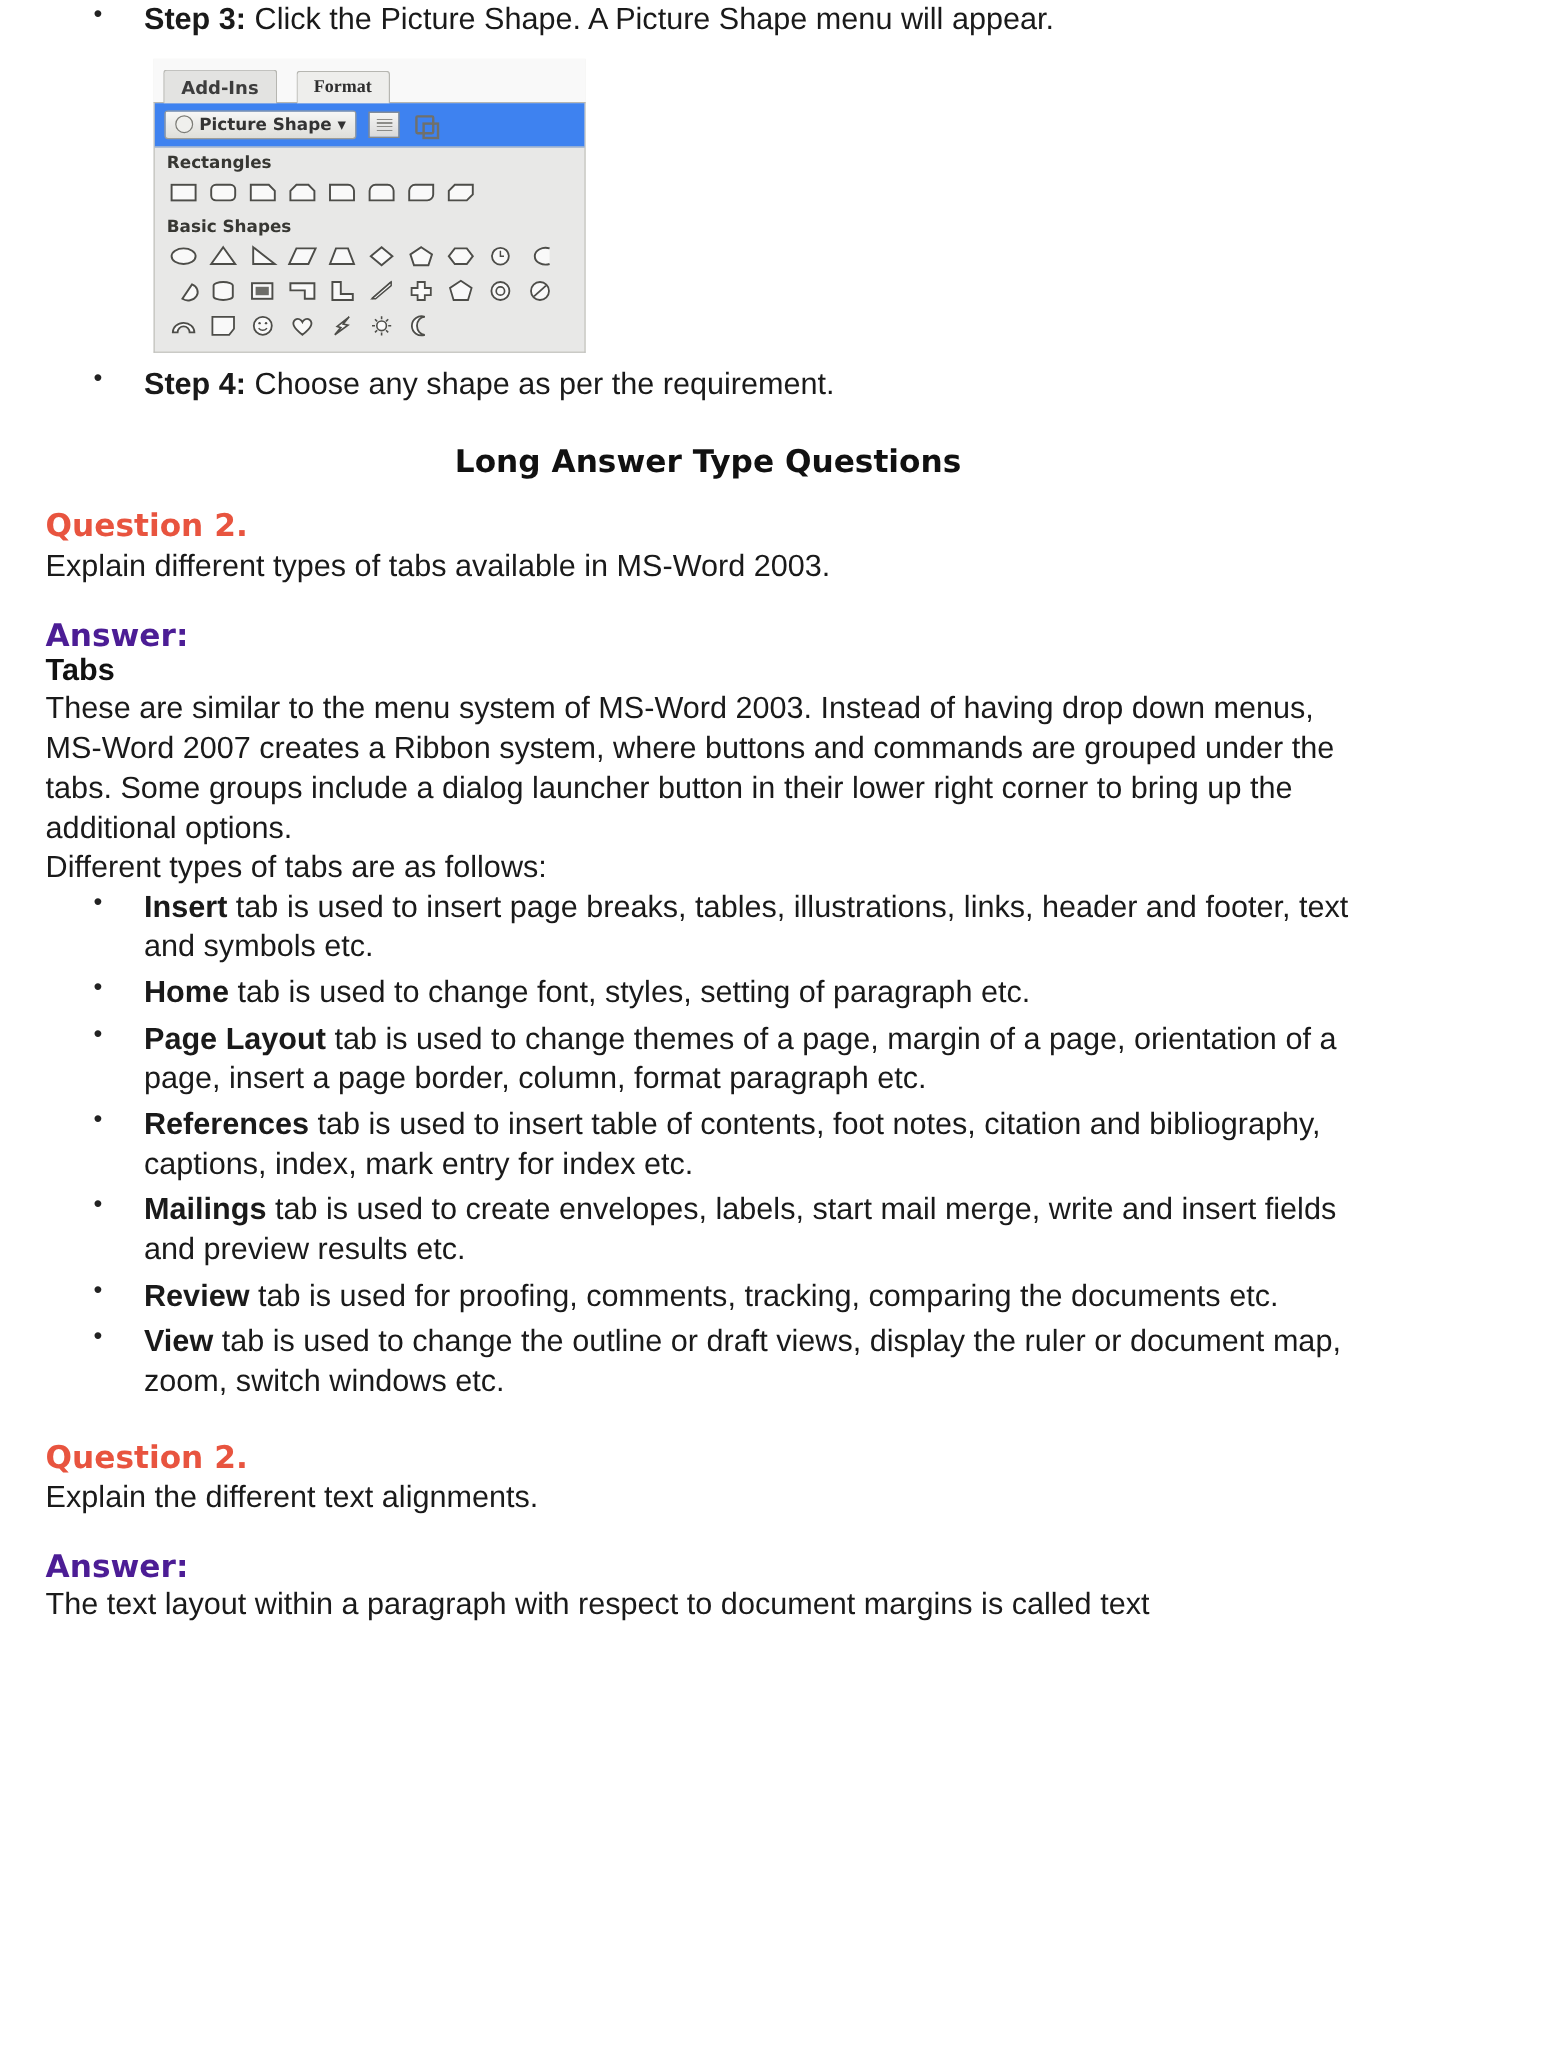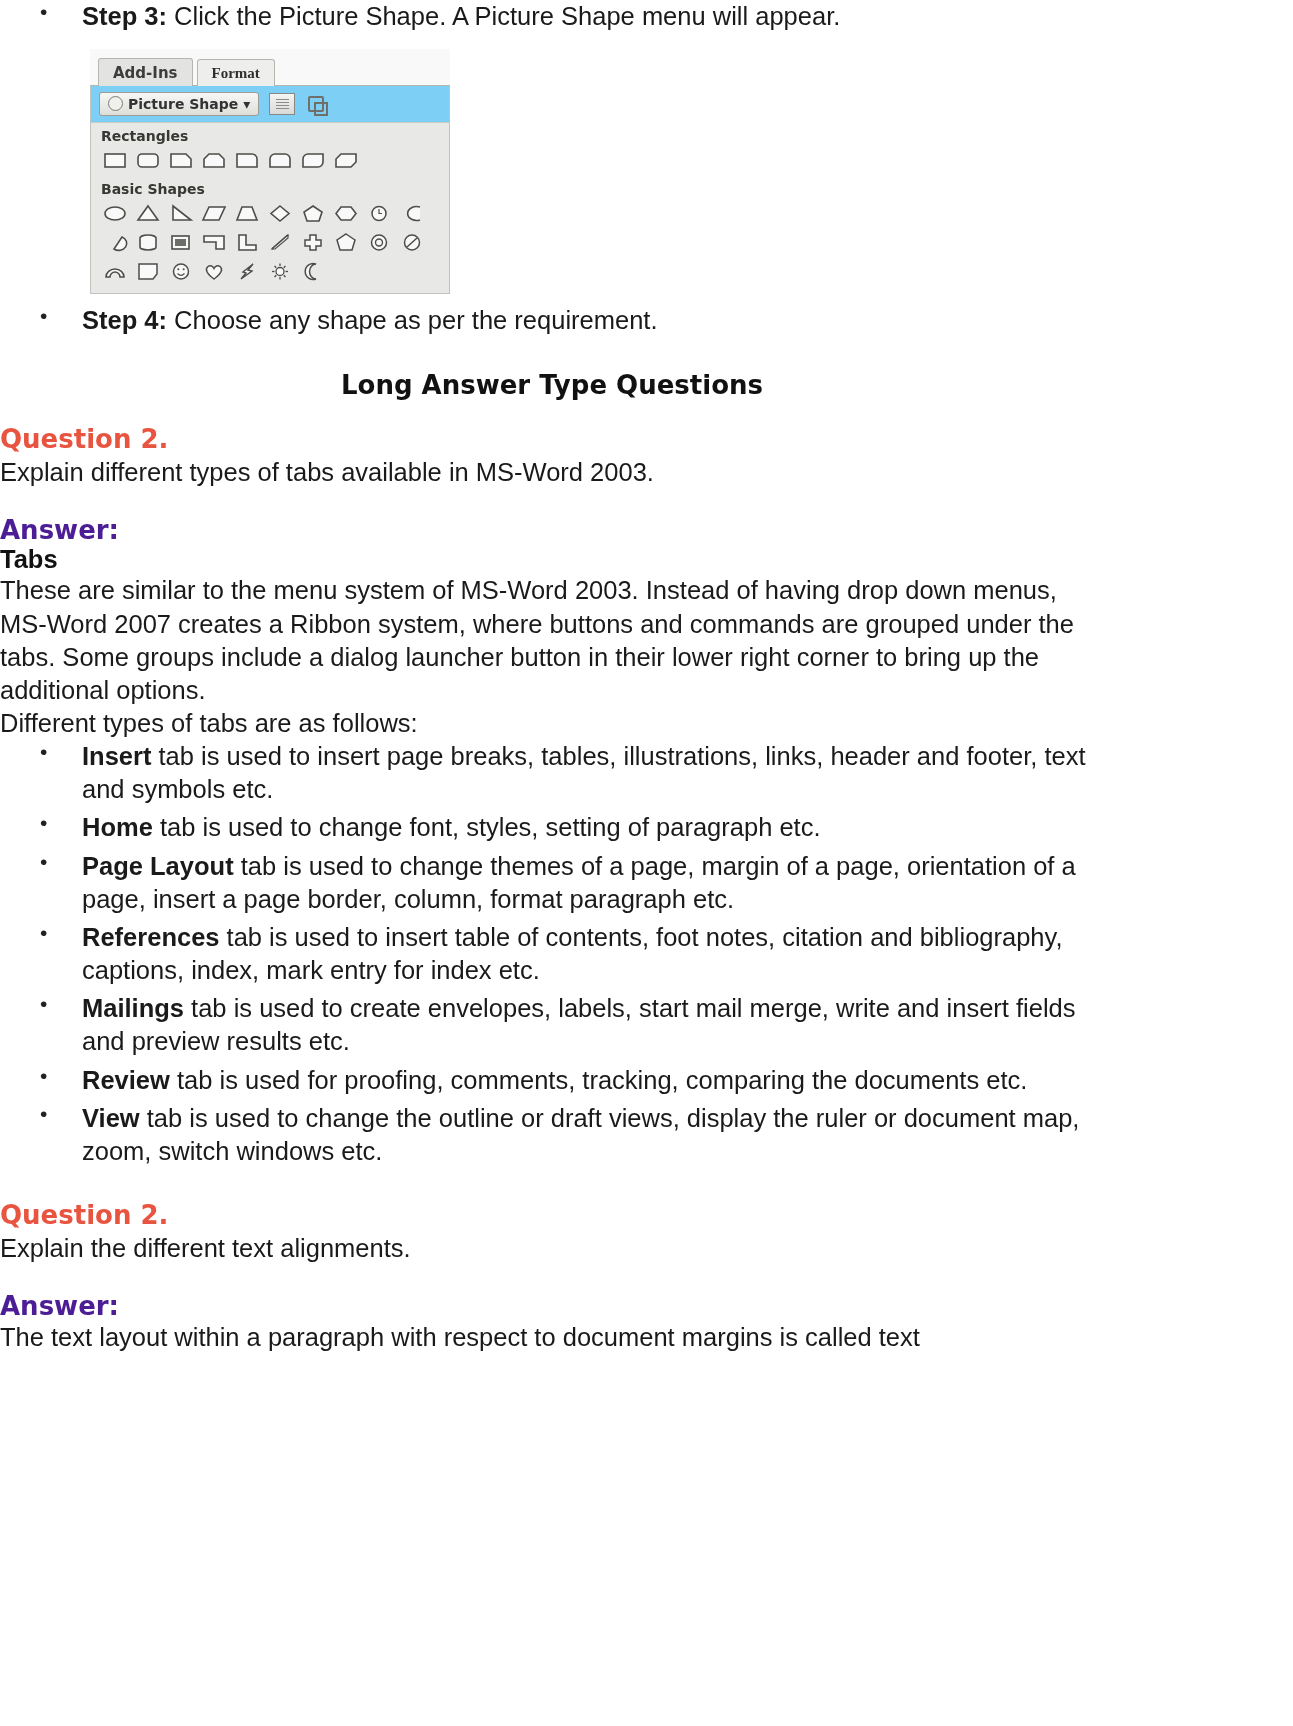--- a/index.html
+++ b/index.html
@@ -13,20 +13,21 @@
     min-height: 1726px;
     font-family: "Liberation Sans", sans-serif;
     color: #1a1a1a;
     -webkit-font-smoothing: antialiased;
   }
   .page {
     width: 1122px;
     min-height: 1726px;
     padding: 0 18px 0 0;
     position: relative;
+    margin-left: 38px;
   }
   ul.bullets {
     list-style: none;
     margin: 0;
     padding: 0;
   }
   ul.bullets > li {
     position: relative;
     padding-left: 82px;
     font-size: 25.5px;
@@ -55,21 +56,21 @@
     padding: 0;
     position: relative;
     filter: contrast(0.95);
   }
   .ri-tabsrow {
     display: flex;
     align-items: flex-end;
     height: 36px;
     background: #ffffff;
     padding-left: 8px;
-    gap: 4px;
+    gap: 16px;
   }
   .ri-tab {
     font-size: 15px;
     font-weight: bold;
     color: #3a3a3a;
     padding: 5px 14px 4px 14px;
     background: #e8e8e6;
     border: 1px solid #b9b9b4;
     border-bottom: none;
     border-radius: 3px 3px 0 0;
@@ -86,21 +87,21 @@
     background: #eeeeec;
     border: 1px solid #c6c6c1;
     border-top: 1px solid #b9b9b4;
     padding: 0 0 6px 0;
   }
   .ri-toolrow {
     display: flex;
     align-items: center;
     gap: 10px;
     padding: 6px 8px;
-    background: #7dd3fc;
+    background: #3b82f6;
     border-bottom: 1px solid #cfcfc9;
   }
   .ri-btn {
     display: flex;
     align-items: center;
     gap: 5px;
     border: 1px solid #9f9f98;
     background: linear-gradient(#fdfdfc,#e3e3de);
     border-radius: 3px;
     padding: 3px 8px;

